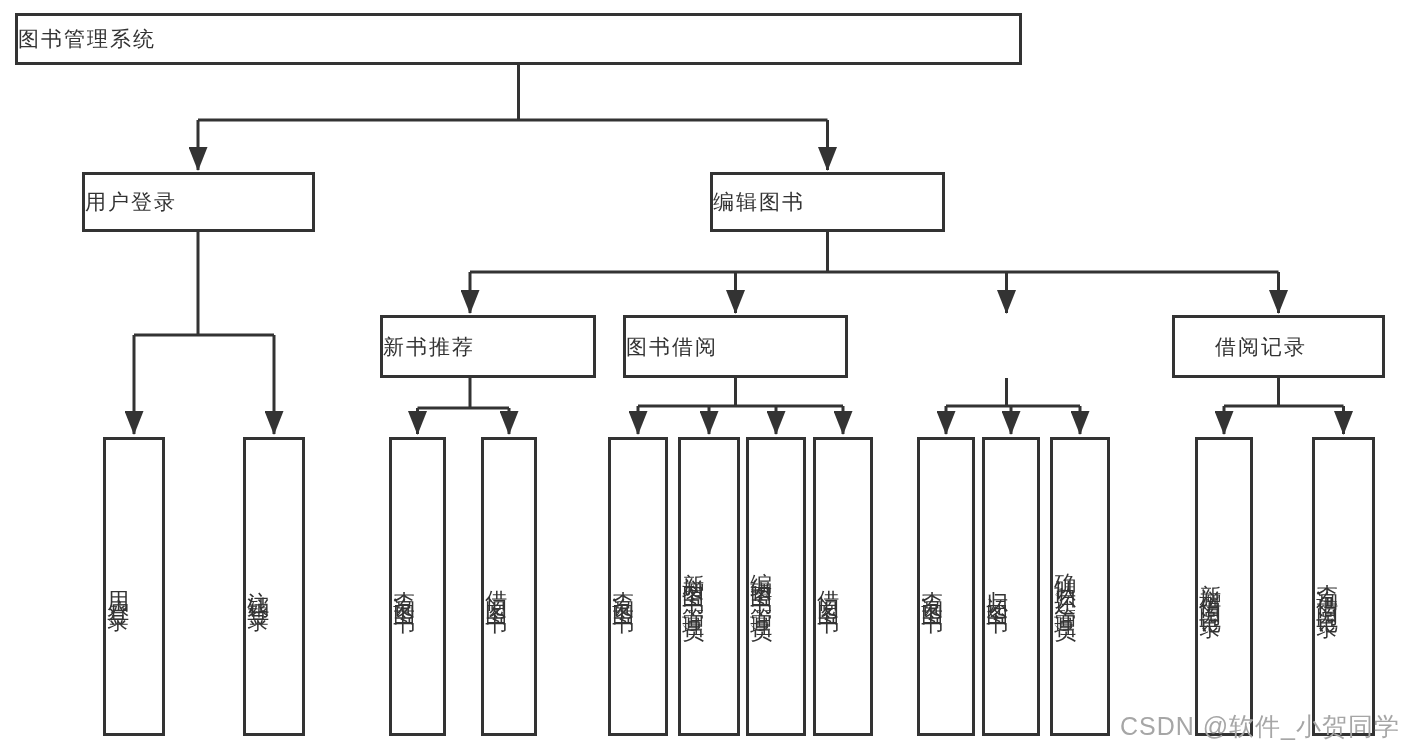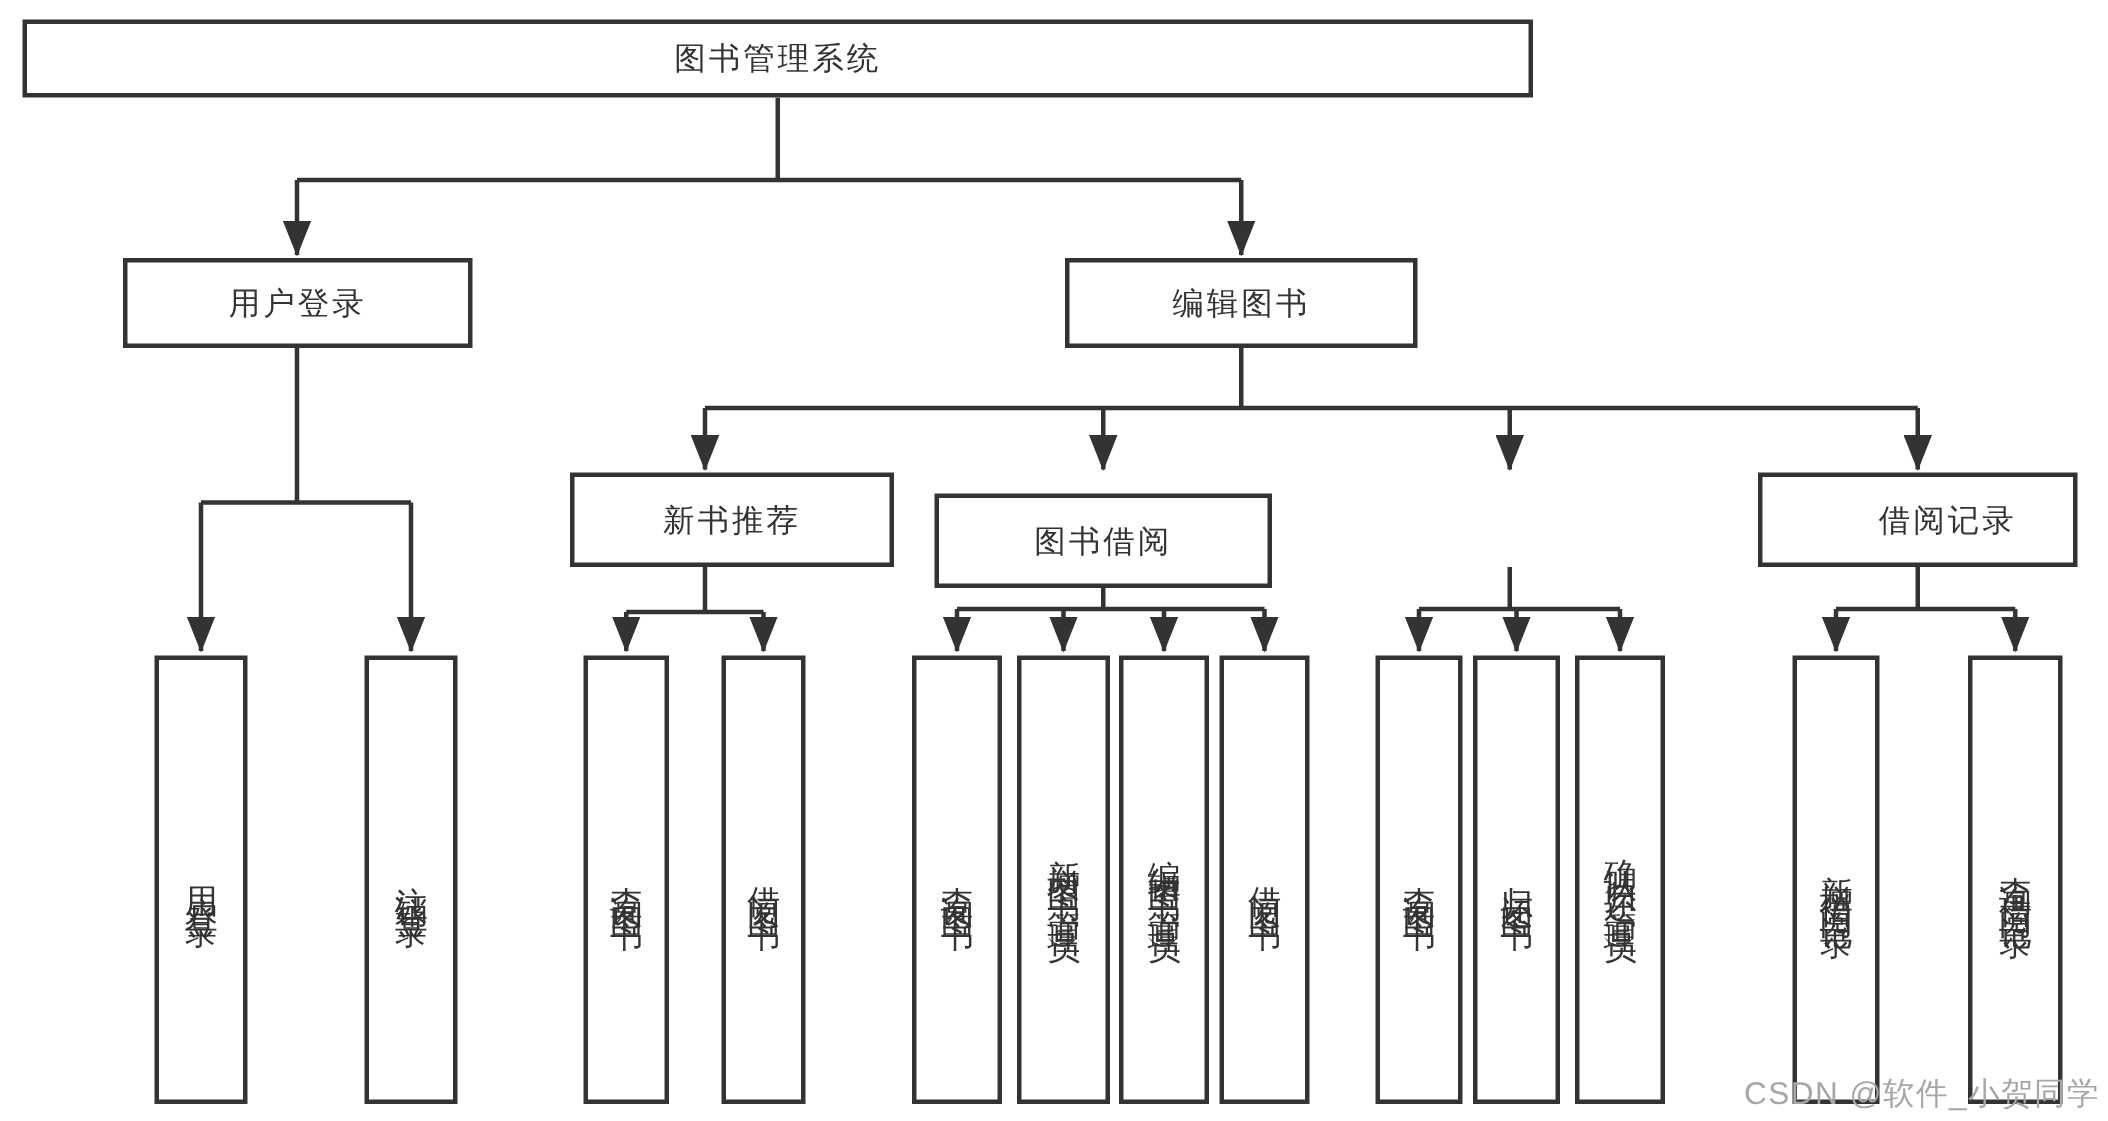--- a/index.html
+++ b/index.html
@@ -17,39 +17,38 @@
   #connectors { position: absolute; left: 0; top: 0; }
   #connectors path { stroke: var(--line, #333333); stroke-width: 3; fill: none; }
   #connectors .arrowhead { fill: var(--line, #333333); stroke: none; }
 
   .box {
     position: absolute;
     background: var(--box-bg, #ffffff);
     border: 3px solid var(--line, #333333);
     display: flex;
     align-items: center;
-    justify-content: center;
     color: var(--text, #333333);
   }
   .box.h { font-size: 21px; letter-spacing: 2px; }
   .box.h span { white-space: nowrap; }
   .box.v .vtext {
     writing-mode: vertical-rl;
     text-orientation: mixed;
     font-size: 22px;
     line-height: 1.1;
     letter-spacing: 7px;
     max-height: 290px;
   }
 
   .watermark {
     position: absolute;
     right: 5px;
     bottom: 4px;
-    font-size: 21px;
+    font-size: 25px;
     color: var(--watermark, #a6a6a6);
     letter-spacing: 1px;
     white-space: nowrap;
   }
 </style>
 </head>
 <body>
 
 <div class="canvas">
 
@@ -108,21 +107,21 @@
   <div class="box h" style="left:82px; top:172px; width:233px; height:60px;">
     <span>用户登录</span>
   </div>
   <div class="box h" style="left:710px; top:172px; width:235px; height:60px;">
     <span>编辑图书</span>
   </div>
 
   <div class="box h" style="left:380px; top:315px; width:216px; height:63px;">
     <span>新书推荐</span>
   </div>
-  <div class="box h" style="left:623px; top:329px; width:225px; height:63px;font-family:Liberation Serif, serif;">
+  <div class="box h" style="left:623px; top:315px; width:225px; height:63px;font-family:Liberation Serif, serif;">
     <span>图书借阅</span>
   </div>
   <div class="box h" style="left:1172px; top:315px; width:213px; height:63px;padding-left:40px;">
     <span>借阅记录</span>
   </div>
 
   <div class="box v" style="left:103px; top:437px; width:62px; height:299px;">
     <span class="vtext">用户登录</span>
   </div>
   <div class="box v" style="left:243px; top:437px; width:62px; height:299px;">

